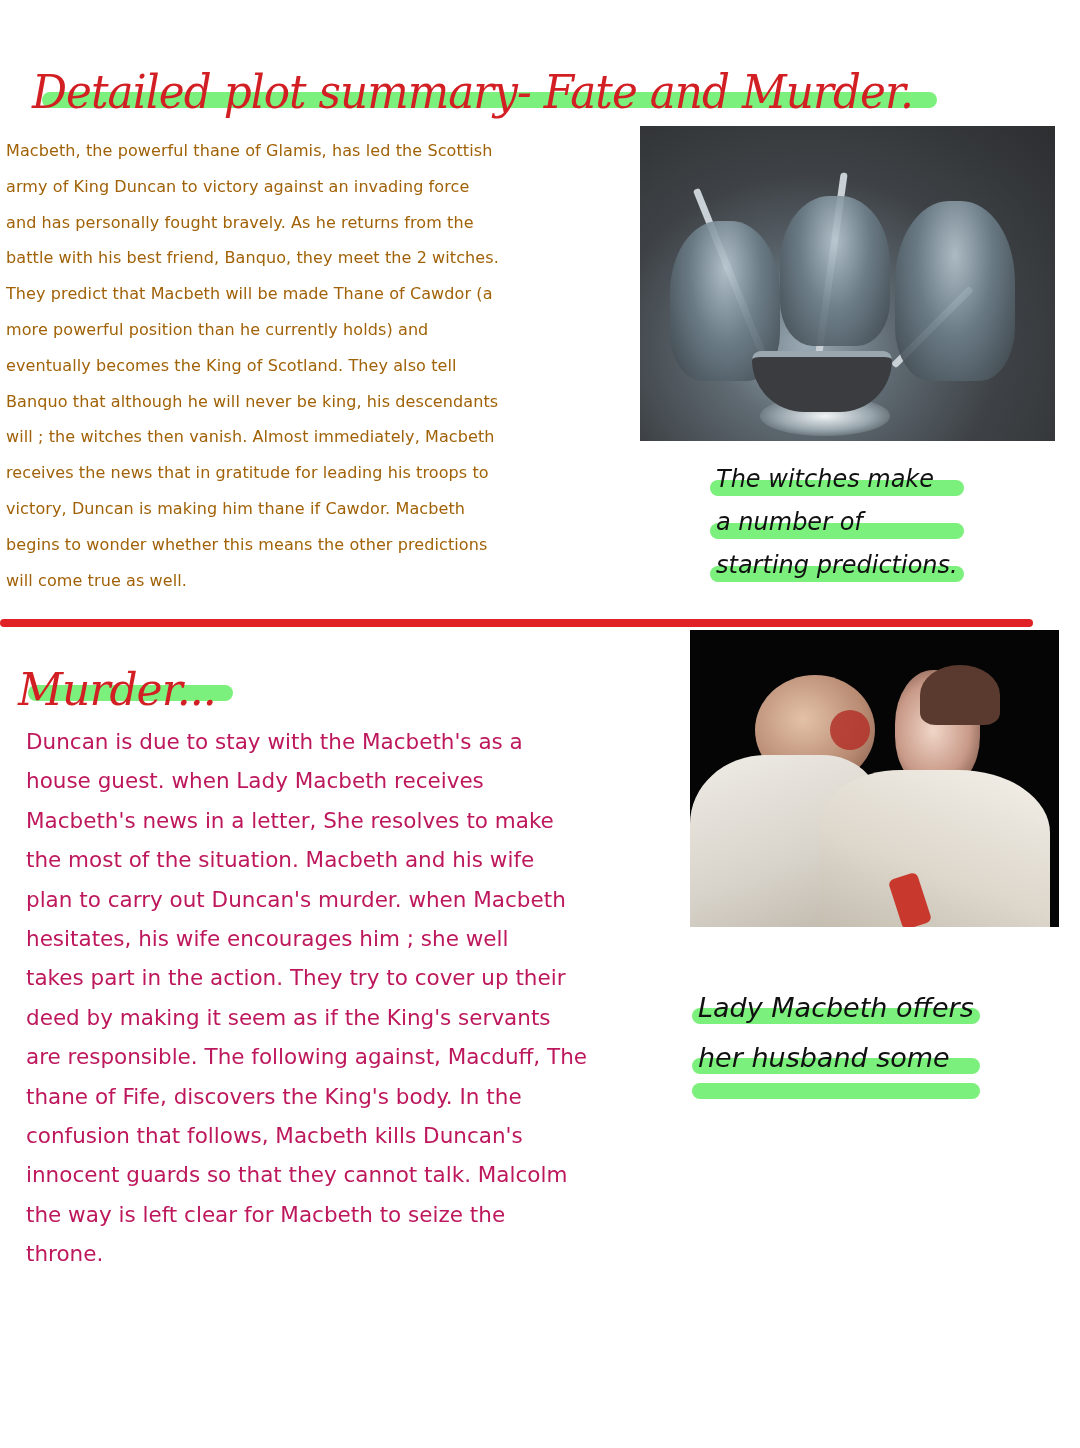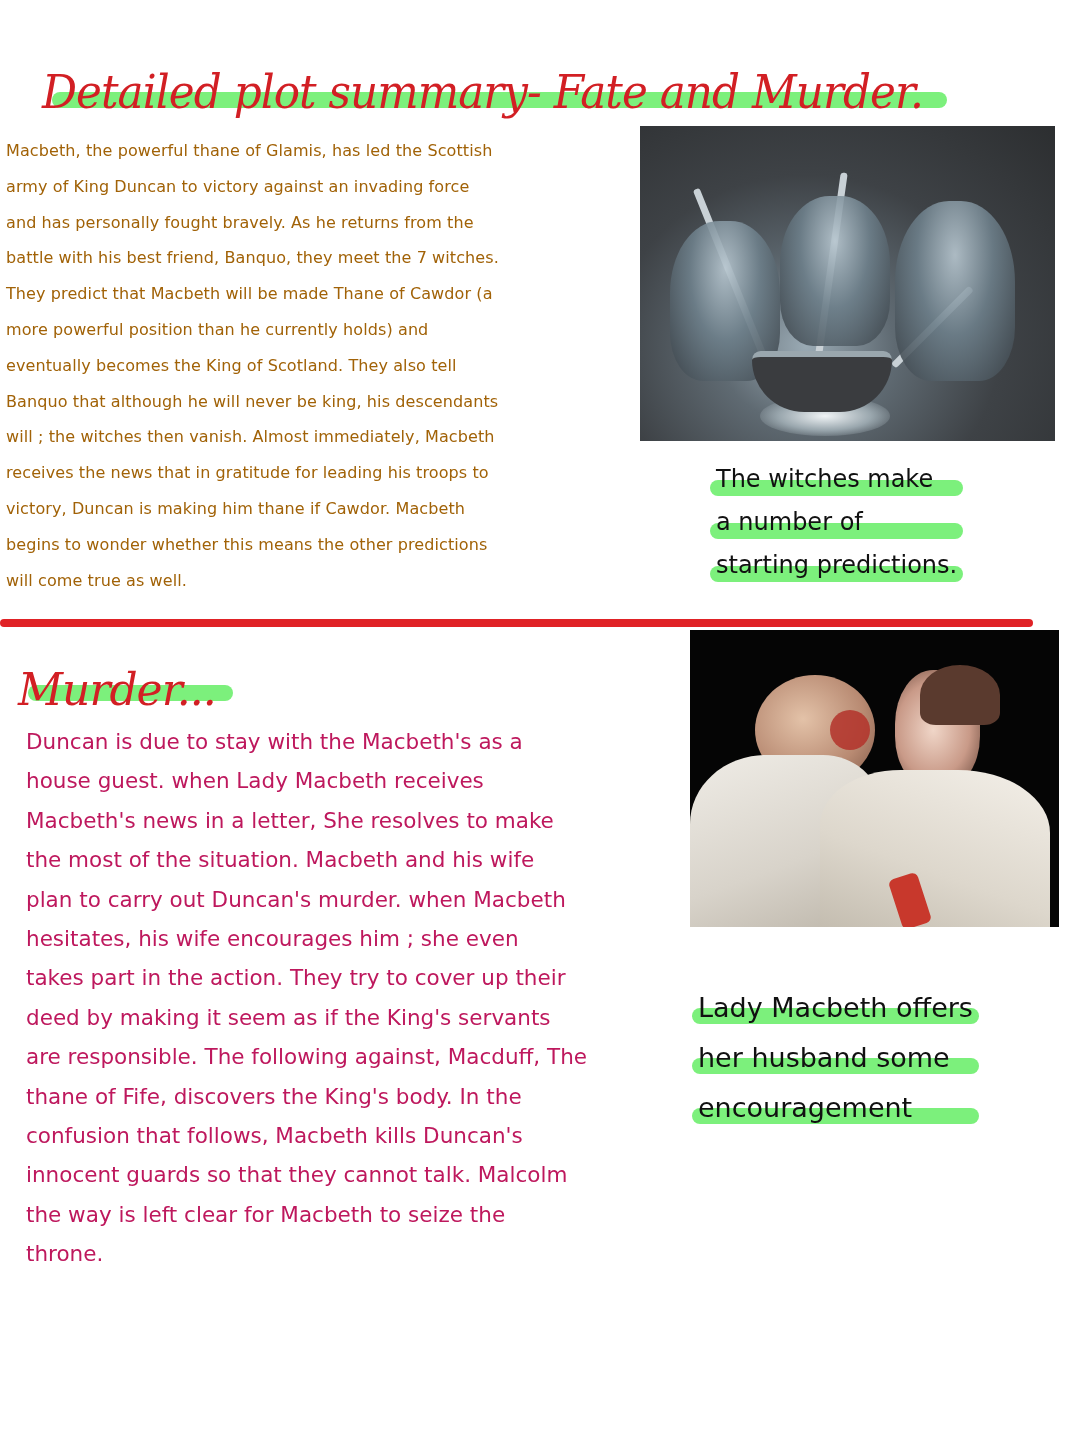--- a/index.html
+++ b/index.html
@@ -1,33 +1,33 @@
 <!DOCTYPE html>
 <html><head>
 <meta charset="utf-8">
 <style>
   html, body { margin: 0; padding: 0; background: #ffffff; }
   body { width: 1080px; height: 1448px; position: relative; overflow: hidden; font-family: "DejaVu Sans", sans-serif; color: #111; }
 
-  .title-wrap { position: absolute; left: 42px; top: 62px; height: 70px; }
+  .title-wrap { position: absolute; left: 32px; top: 62px; height: 70px; }
   .title-hl { position: absolute; left: 10px; top: 30px; width: 895px; height: 16px; background: #7cf07c; border-radius: 8px; }
   .title { position: relative; font-family: "DejaVu Serif", serif; font-style: italic; font-size: 46px; color: #d21f24; letter-spacing: -1px; white-space: nowrap; transform: scaleX(0.95); transform-origin: left; line-height: 60px; }
 
   .para1 { position: absolute; left: 6px; top: 133px; width: 620px; font-size: 16px; line-height: 35.8px; color: #a16207; letter-spacing: 0.1px; }
   .para1 .ln, .para2 .ln { display: block; white-space: nowrap; }
 
   .img-witches { position: absolute; left: 640px; top: 126px; width: 415px; height: 315px; overflow: hidden;
     background: radial-gradient(ellipse at 40% 70%, #9aaab4 0%, #5f6a72 25%, #3e4246 55%, #2c2e30 100%); }
   .img-witches .fig { position: absolute; border-radius: 45% 45% 30% 30%; background: radial-gradient(ellipse at 50% 30%, #b8c7d0 0%, #6d7f8a 45%, #3a4147 100%); opacity: .9; }
   .img-witches .stick { position: absolute; width: 7px; background: #c9d1d6; border-radius: 3px; transform-origin: bottom center; }
   .img-witches .pot { position: absolute; left: 112px; top: 225px; width: 140px; height: 55px; border-radius: 10px 10px 60px 60px; background: #3a3c3f; border-top: 6px solid #9aa7ae; }
   .img-witches .glow { position: absolute; left: 120px; top: 270px; width: 130px; height: 40px; border-radius: 50%; background: radial-gradient(ellipse, #f0f4f6 0%, #9aa7ae 50%, transparent 80%); }
 
   .note { position: absolute; font-size: 24px; color: #111; }
-  .note .nl { position: relative; display: block; white-space: nowrap; }
+  .note .nl { position: relative; display: block; white-space: nowrap; font-style: italic; }
   .note .nl .hl { position: absolute; left: -6px; right: -6px; top: 50%; height: 16px; background: #7cf07c; border-radius: 8px; z-index: 0; }
   .note .nl .tx { position: relative; z-index: 1; }
   .note1 { left: 716px; top: 458px; line-height: 43px; }
   .note2 { left: 698px; top: 983px; line-height: 50px; font-size: 27px; }
 
   .divider { position: absolute; left: 0; top: 619px; width: 1033px; height: 8px; background: #e02226; border-radius: 4px; }
 
   .sub-wrap { position: absolute; left: 18px; top: 660px; }
   .sub-hl { position: absolute; left: 10px; top: 25px; width: 205px; height: 16px; background: #7cf07c; border-radius: 8px; }
   .sub { position: relative; font-family: "DejaVu Serif", serif; font-style: italic; font-size: 44px; color: #d21f24; line-height: 60px; letter-spacing: -1px; text-align: right; }
@@ -42,21 +42,21 @@
 
 <div class="title-wrap">
   <div class="title-hl"></div>
   <div class="title">Detailed plot summary- Fate and Murder.</div>
 </div>
 
 <div class="para1">
   <span class="ln">Macbeth, the powerful thane of Glamis, has led the Scottish</span>
   <span class="ln">army of King Duncan to victory against an invading force</span>
   <span class="ln">and has personally fought bravely. As he returns from the</span>
-  <span class="ln">battle with his best friend, Banquo, they meet the 7 witches.</span>
+  <span class="ln">battle with his best friend, Banquo, they meet the 2 witches.</span>
   <span class="ln">They predict that Macbeth will be made Thane of Cawdor (a</span>
   <span class="ln">more powerful position than he currently holds) and</span>
   <span class="ln">eventually becomes the King of Scotland. They also tell</span>
   <span class="ln">Banquo that although he will never be king, his descendants</span>
   <span class="ln">will ; the witches then vanish. Almost immediately, Macbeth</span>
   <span class="ln">receives the news that in gratitude for leading his troops to</span>
   <span class="ln">victory, Duncan is making him thane if Cawdor. Macbeth</span>
   <span class="ln">begins to wonder whether this means the other predictions</span>
   <span class="ln">will come true as well.</span>
 </div>
@@ -84,21 +84,21 @@
   <div class="sub-hl"></div>
   <div class="sub">Murder...</div>
 </div>
 
 <div class="para2">
   <span class="ln">Duncan is due to stay with the Macbeth's as a</span>
   <span class="ln">house guest. when Lady Macbeth receives</span>
   <span class="ln">Macbeth's news in a letter, She resolves to make</span>
   <span class="ln">the most of the situation. Macbeth and his wife</span>
   <span class="ln">plan to carry out Duncan's murder. when Macbeth</span>
-  <span class="ln">hesitates, his wife encourages him ; she even</span>
+  <span class="ln">hesitates, his wife encourages him ; she well</span>
   <span class="ln">takes part in the action. They try to cover up their</span>
   <span class="ln">deed by making it seem as if the King's servants</span>
   <span class="ln">are responsible. The following against, Macduff, The</span>
   <span class="ln">thane of Fife, discovers the King's body. In the</span>
   <span class="ln">confusion that follows, Macbeth kills Duncan's</span>
   <span class="ln">innocent guards so that they cannot talk. Malcolm</span>
   <span class="ln">the way is left clear for Macbeth to seize the</span>
   <span class="ln">throne.</span>
 </div>
 
@@ -113,14 +113,14 @@
   <div class="shape" style="left:0px;top:125px;width:190px;height:172px;border-radius:40% 30% 0 0;background:linear-gradient(160deg,#efece6 0%,#d8d3ca 60%,#bdb6aa 100%);"></div>
 
   <div class="shape" style="left:130px;top:140px;width:230px;height:157px;border-radius:35% 40% 0 0;background:linear-gradient(200deg,#f3efe8 0%,#ddd7cc 60%,#c4bdb0 100%);"></div>
 
   <div class="shape" style="left:205px;top:245px;width:30px;height:52px;background:#c8382c;border-radius:6px;transform:rotate(-18deg);"></div>
 </div>
 
 <div class="note note2">
   <span class="nl"><span class="hl"></span><span class="tx">Lady Macbeth offers</span></span>
   <span class="nl"><span class="hl"></span><span class="tx">her husband some</span></span>
-  <span class="nl"><span class="hl"></span><span class="tx">encouragement</span></span>
+  <span class="nl"><span class="hl"></span></span>
 </div>
 
 </body></html>

